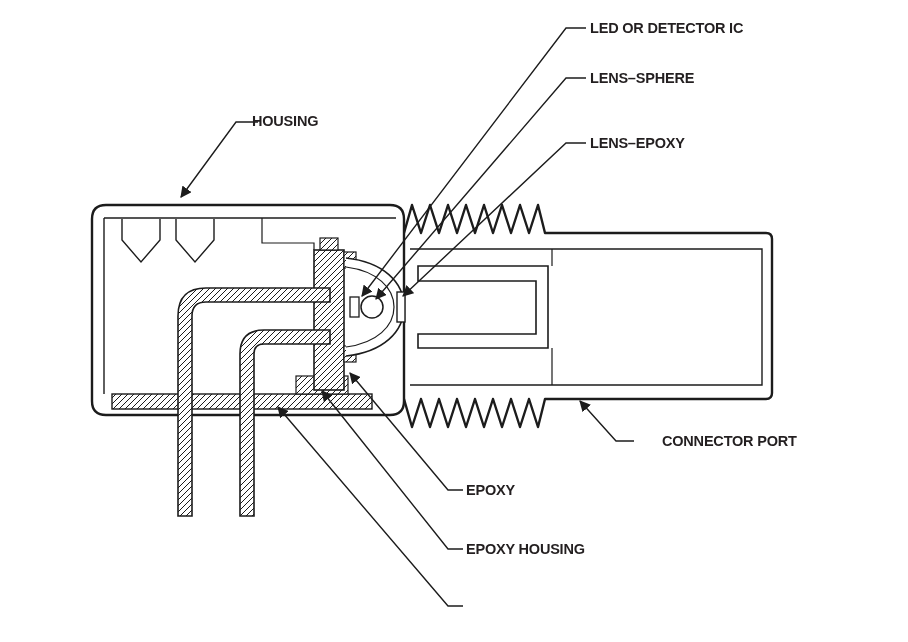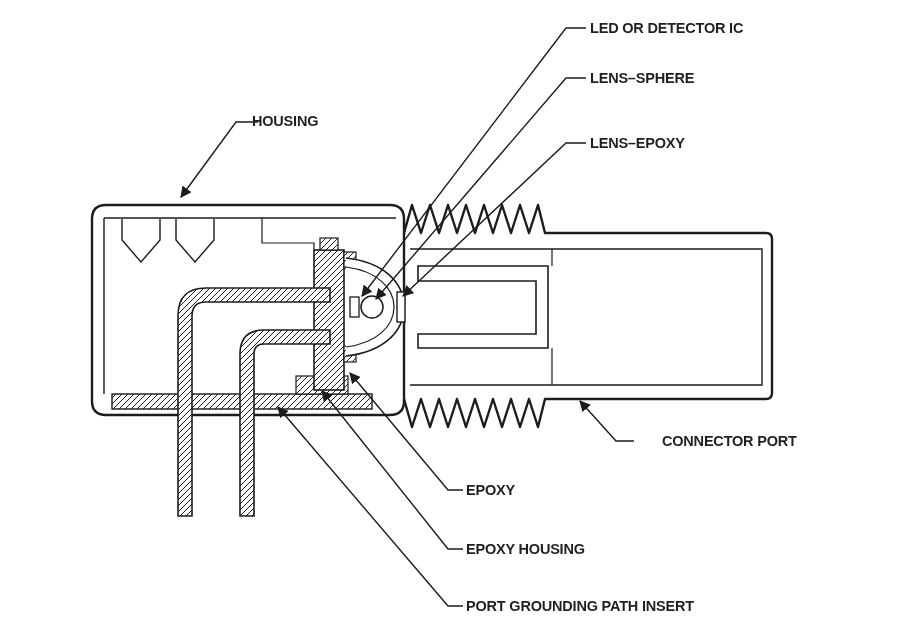--- a/index.html
+++ b/index.html
@@ -92,14 +92,13 @@
   <div class="lbl" style="left:590px;top:135px">LENS–EPOXY</div>
 
   <div class="lbl" style="left:252px;top:113px">HOUSING</div>
 
   <div class="lbl" style="left:662px;top:433px">CONNECTOR PORT</div>
 
   <div class="lbl" style="left:466px;top:482px">EPOXY</div>
 
   <div class="lbl" style="left:466px;top:541px">EPOXY HOUSING</div>
 
-  <div class="lbl" style="left:466px;top:598px">PORT GROUNDING PATH INSERT</div>
 </div>
 
 </body></html>

